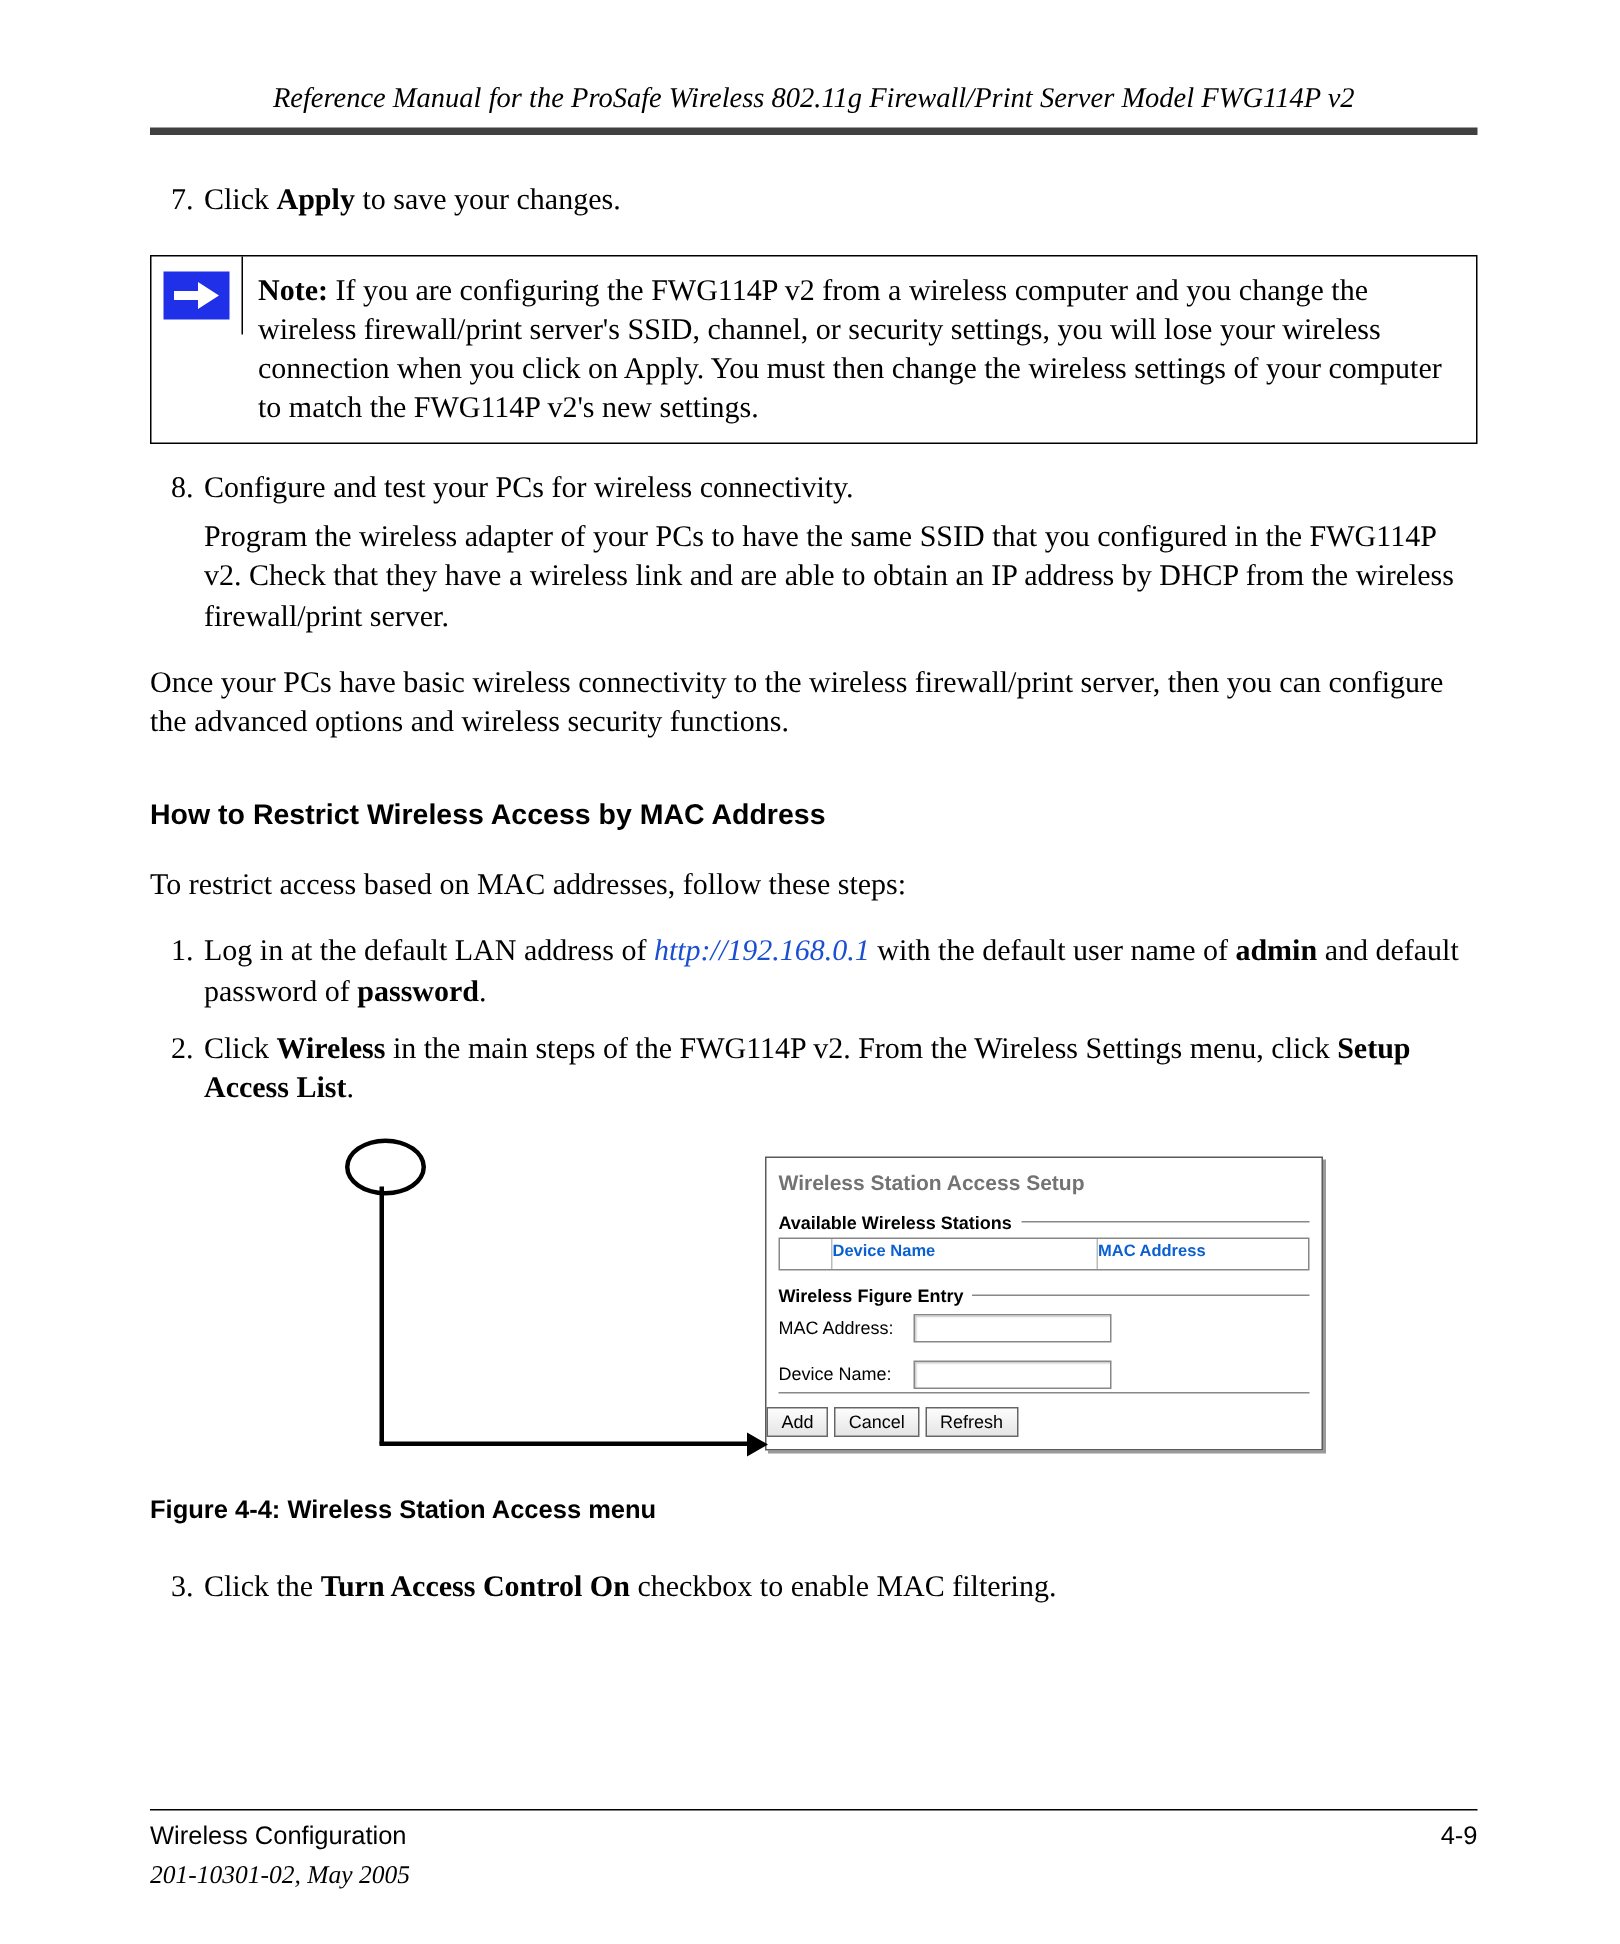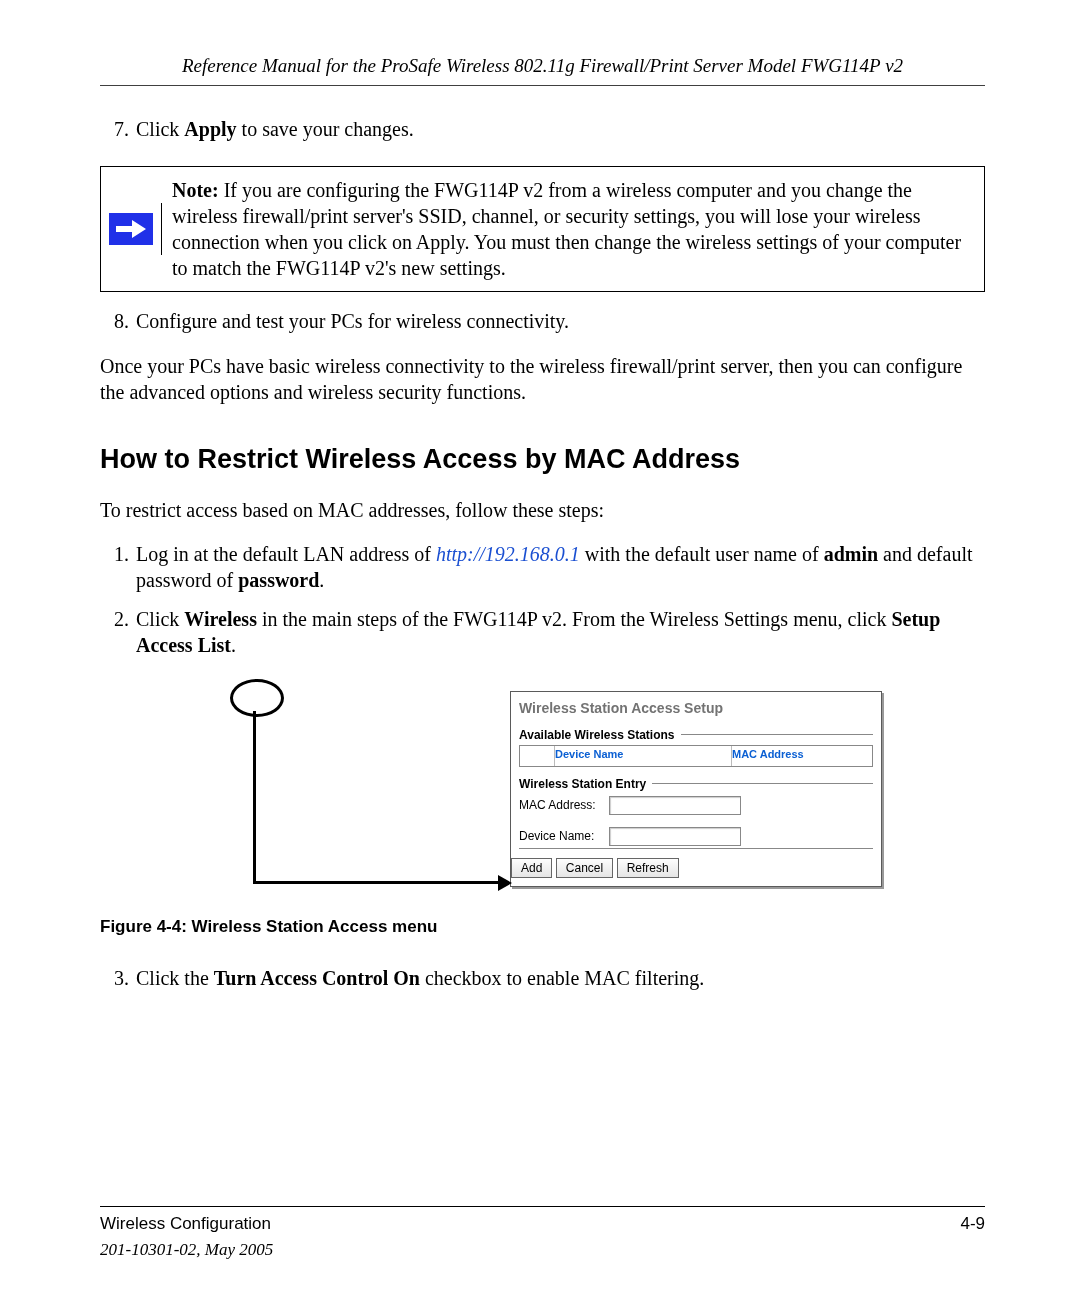--- a/index.html
+++ b/index.html
@@ -15,38 +15,38 @@
     margin: 0 auto;
     position: relative;
     box-sizing: border-box;
     padding: 55px 95px 40px 100px;
   }
   .header-title {
     font-style: italic;
     font-size: 19px;
     text-align: center;
     padding-bottom: 8px;
-    border-bottom: 1px solid #404040;
+    border-bottom: 5px solid #404040;
     margin-bottom: 30px;
   }
   ol.main-list {
     margin: 0;
     padding-left: 34px;
     font-size: 20px;
     line-height: 1.32;
   }
   ol.main-list > li {
     margin-bottom: 12px;
     padding-left: 2px;
   }
   .note-box {
     border: 1px solid #000;
     margin: 24px 0 16px 0;
     display: flex;
-    align-items: center;
+    align-items: flex-start;
   }
   .note-icon-cell {
     width: 64px;
     border-right: 1px solid #000;
     padding: 10px 8px;
     display: flex;
     align-items: flex-start;
     justify-content: center;
   }
   .note-icon {
@@ -69,21 +69,21 @@
     margin: 18px 0;
   }
   .sub-para {
     font-size: 20px;
     line-height: 1.32;
     margin-top: 6px;
   }
   h2.section-heading {
     font-family: Arial, Helvetica, sans-serif;
     font-weight: bold;
-    font-size: 27px;
+    font-size: 19px;
     margin: 38px 0 22px 0;
   }
   a.lan-link { color: #1a4fd1; font-style: italic; text-decoration: none; }
 
   .figure-wrap {
     margin: 20px 0 8px 0;
     display: flex;
     align-items: center;
   }
   .callout-col {
@@ -252,20 +252,21 @@
       </div>
     </div>
     <div class="note-text">
       <b>Note:</b><span> If you are configuring the FWG114P v2 from a wireless computer and you change the wireless firewall/print server's SSID, channel, or security settings, you will lose your wireless connection when you click on Apply. You must then change the wireless settings of your computer to match the FWG114P v2's new settings.</span>
     </div>
   </div>
 
   <ol class="main-list" start="8">
     <li>
       <span>Configure and test your PCs for wireless connectivity.</span>
+      <div class="sub-para">Program the wireless adapter of your PCs to have the same SSID that you configured in the FWG114P v2. Check that they have a wireless link and are able to obtain an IP address by DHCP from the wireless firewall/print server.</div>
     </li>
   </ol>
 
   <p class="body-para">Once your PCs have basic wireless connectivity to the wireless firewall/print server, then you can configure the advanced options and wireless security functions.</p>
 
   <h2 class="section-heading">How to Restrict Wireless Access by MAC Address</h2>
 
   <p class="body-para" style="margin-top:0">To restrict access based on MAC addresses, follow these steps:</p>
 
   <ol class="main-list" start="1">
@@ -291,21 +292,21 @@
         <span>Available Wireless Stations</span>
         <div class="ui-sub-line"></div>
       </div>
       <div class="ui-table">
         <div class="ui-th first"></div>
         <div class="ui-th device">Device Name</div>
         <div class="ui-th mac">MAC Address</div>
       </div>
 
       <div class="ui-subsection">
-        <span>Wireless Station Entry</span>
+        <span>Wireless Figure Entry</span>
         <div class="ui-sub-line"></div>
       </div>
       <div class="ui-field-row" style="padding-bottom:10px">
         <span class="ui-label">MAC Address:</span>
         <div class="ui-input"></div>
       </div>
       <div class="ui-field-row">
         <span class="ui-label">Device Name:</span>
         <div class="ui-input"></div>
       </div>

